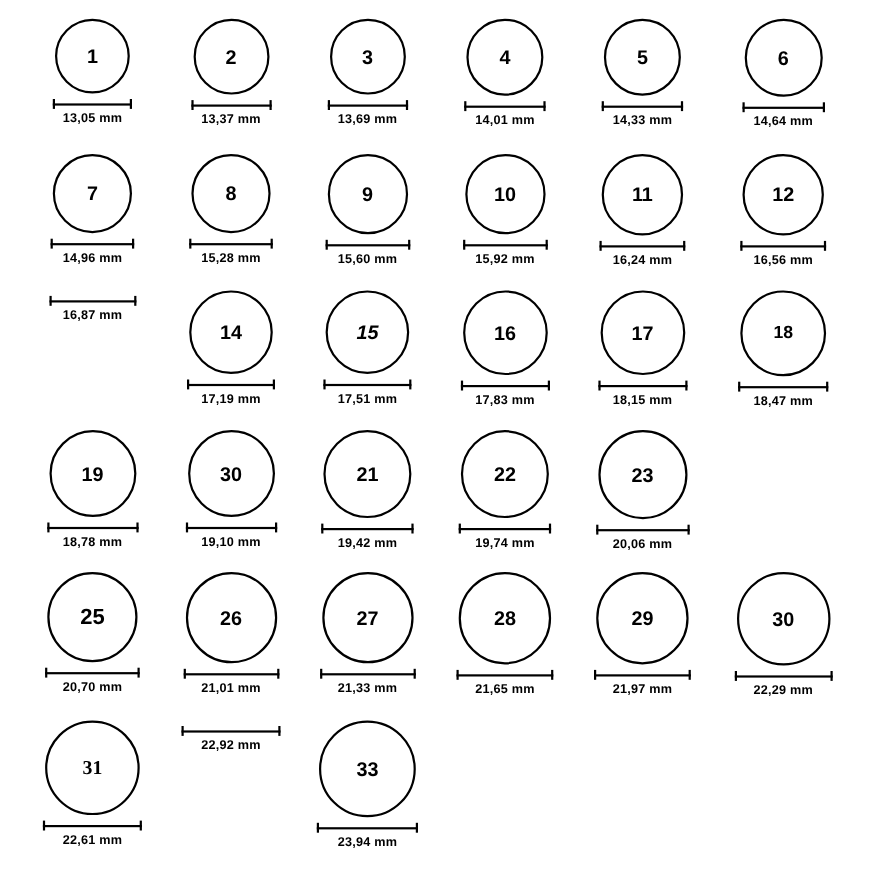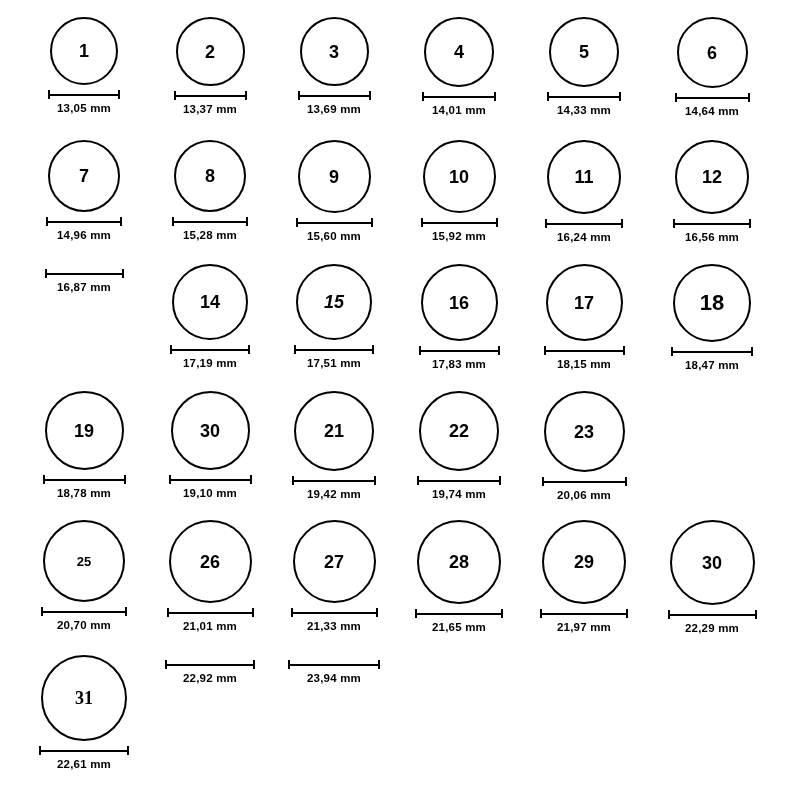--- a/index.html
+++ b/index.html
@@ -256,21 +256,21 @@
       </div>
       <div class="measure" style="width: 81px;">
         <div class="bar" style="width: 100%;"></div>
         <div class="tick left"></div>
         <div class="tick right"></div>
       </div>
       <div class="size-label">18,15 mm</div>
     </div>
     <div class="ring-cell" style="left: 662px; top: 264px; width: 100px;">
       <div class="ring-circle" style="width: 78px; height: 78px;">
-        <span class="ring-number" style="font-size: 22px;">18</span>
+        <span class="ring-number" style="font-size: 16px;">18</span>
       </div>
       <div class="measure" style="width: 82px;">
         <div class="bar" style="width: 100%;"></div>
         <div class="tick left"></div>
         <div class="tick right"></div>
       </div>
       <div class="size-label">18,47 mm</div>
     </div>
     <div class="ring-cell" style="left: 34px; top: 391px; width: 100px;">
       <div class="ring-circle" style="width: 79px; height: 79px;">
@@ -322,21 +322,21 @@
       </div>
       <div class="measure" style="width: 85px;">
         <div class="bar" style="width: 100%;"></div>
         <div class="tick left"></div>
         <div class="tick right"></div>
       </div>
       <div class="size-label">20,06 mm</div>
     </div>
     <div class="ring-cell" style="left: 34px; top: 520px; width: 100px;">
       <div class="ring-circle" style="width: 82px; height: 82px;">
-        <span class="ring-number" style="font-size: 13px;">25</span>
+        <span class="ring-number" style="font-size: 20px;">25</span>
       </div>
       <div class="measure" style="width: 86px;">
         <div class="bar" style="width: 100%;"></div>
         <div class="tick left"></div>
         <div class="tick right"></div>
       </div>
       <div class="size-label">20,70 mm</div>
     </div>
     <div class="ring-cell" style="left: 160px; top: 520px; width: 100px;">
       <div class="ring-circle" style="width: 83px; height: 83px;">
@@ -406,20 +406,23 @@
     </div>
     <div class="ring-cell" style="left: 160px; top: 655px; width: 100px;">
       <div class="measure" style="width: 90px;">
         <div class="bar" style="width: 100%;"></div>
         <div class="tick left"></div>
         <div class="tick right"></div>
       </div>
       <div class="size-label">22,92 mm</div>
     </div>
     <div class="ring-cell" style="left: 284px; top: 655px; width: 100px;">
+      <div class="ring-circle" style="width: 88px; height: 88px;">
+        <span class="ring-number" style="font-size: 18px;">33</span>
+      </div>
       <div class="measure" style="width: 92px;">
         <div class="bar" style="width: 100%;"></div>
         <div class="tick left"></div>
         <div class="tick right"></div>
       </div>
       <div class="size-label">23,94 mm</div>
     </div>
   </div>
 
 </body></html>

